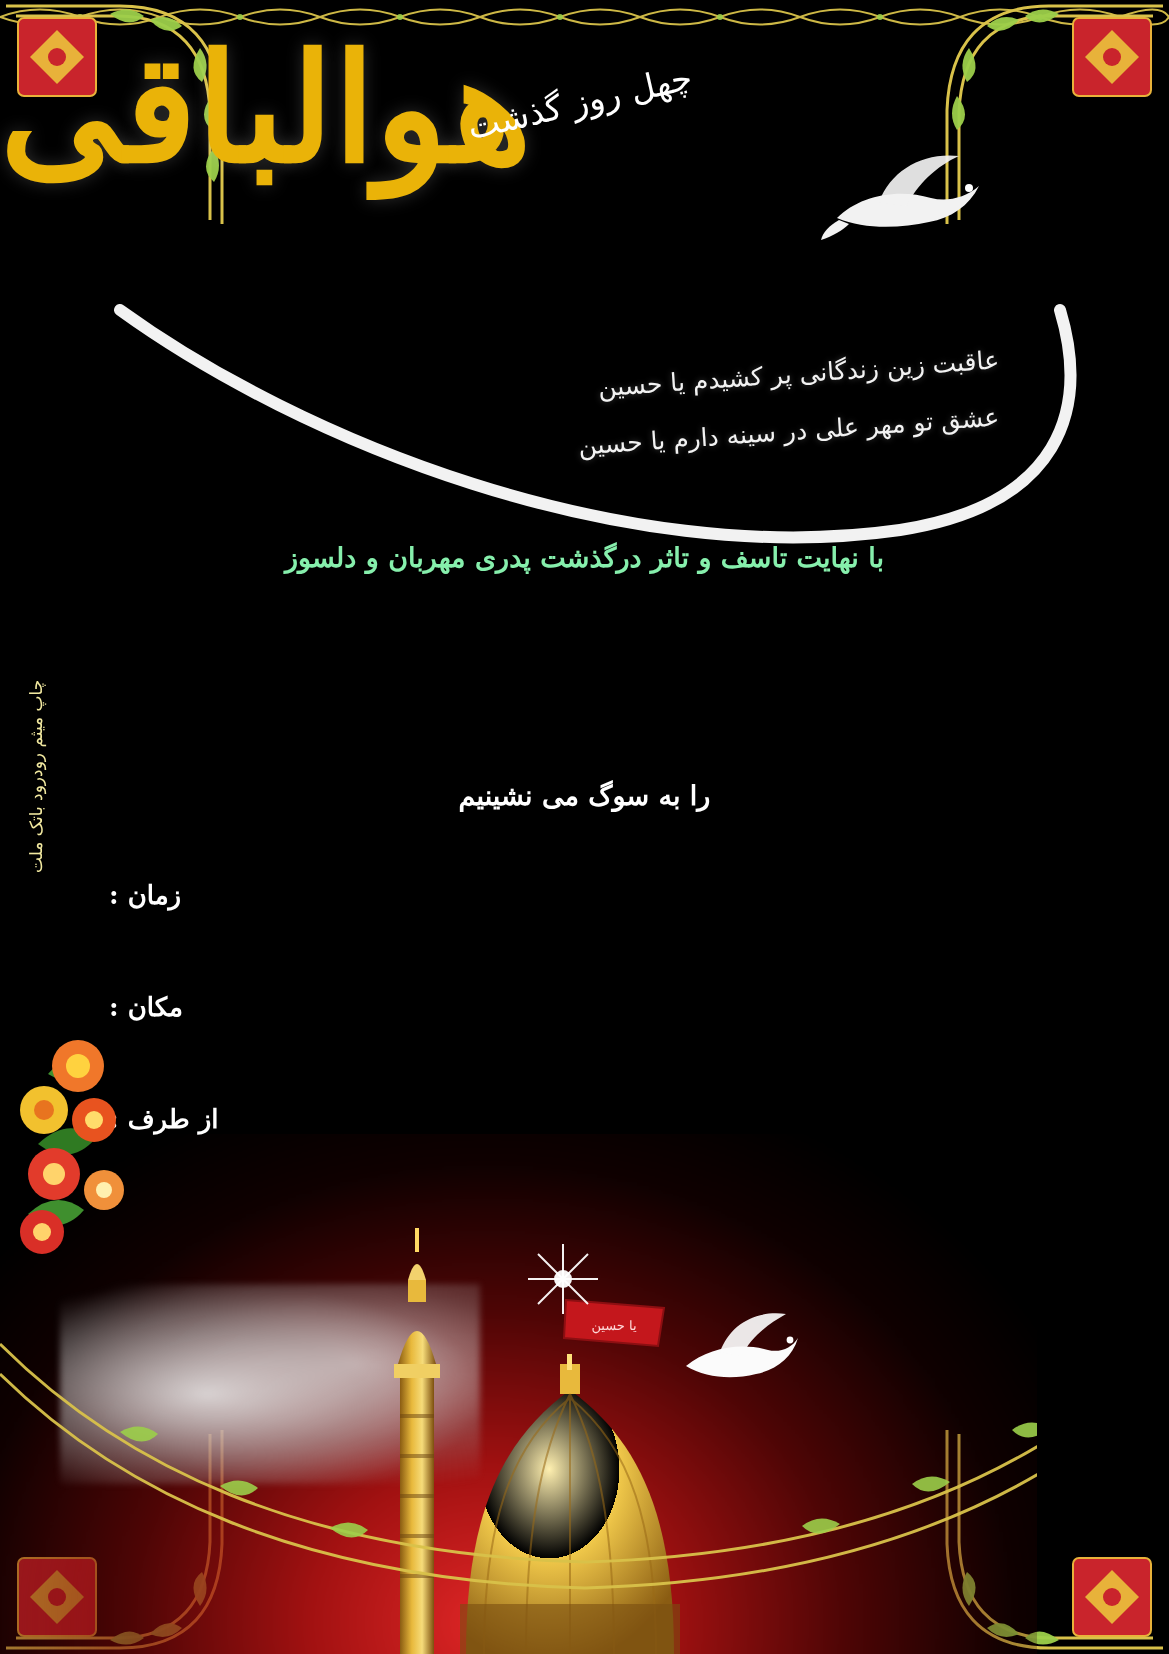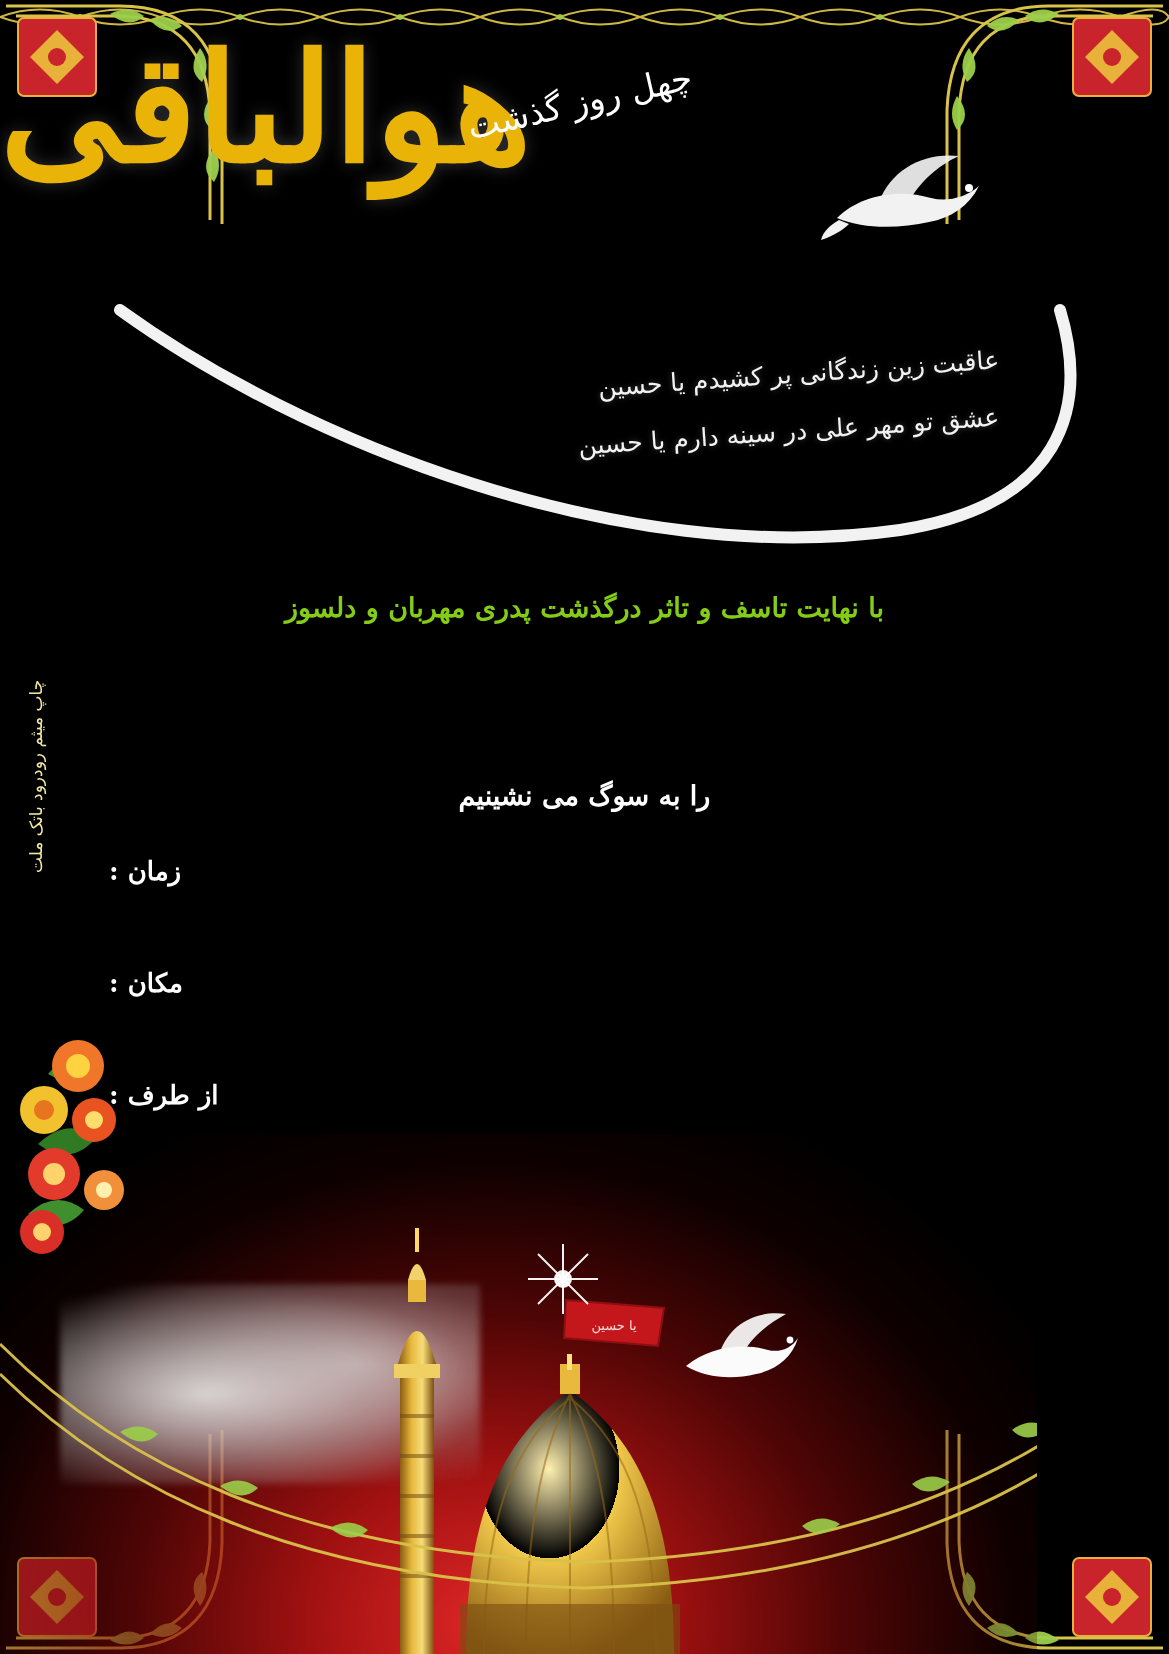--- a/index.html
+++ b/index.html
@@ -101,35 +101,35 @@
   
   .body-text {
     position: absolute;
     right: 0;
     left: 0;
     text-align: center;
     font-family: "DejaVu Serif", serif;
     font-weight: bold;
   }
   .line-sorrow {
-    top: 592px;
+    top: 542px;
     font-size: 27px;
-    color: #84cc16;
+    color: #86efac;
   }
   .line-mourn {
     top: 780px;
     font-size: 27px;
     color: #ffffff;
     text-align: center;
   }
 
   
   .fields {
     position: absolute;
-    top: 856px;
+    top: 880px;
     right: 0;
     width: 1060px;
     text-align: left;
   }
   .field-row {
     display: flex;
     flex-direction: row-reverse;
     align-items: baseline;
     justify-content: flex-start;
     margin-bottom: 82px;

